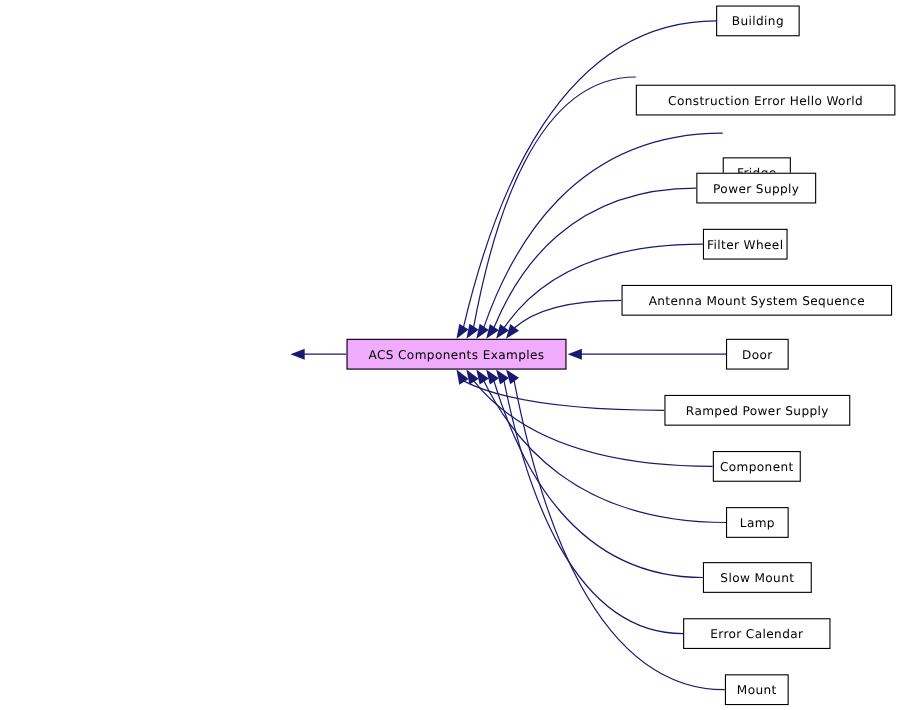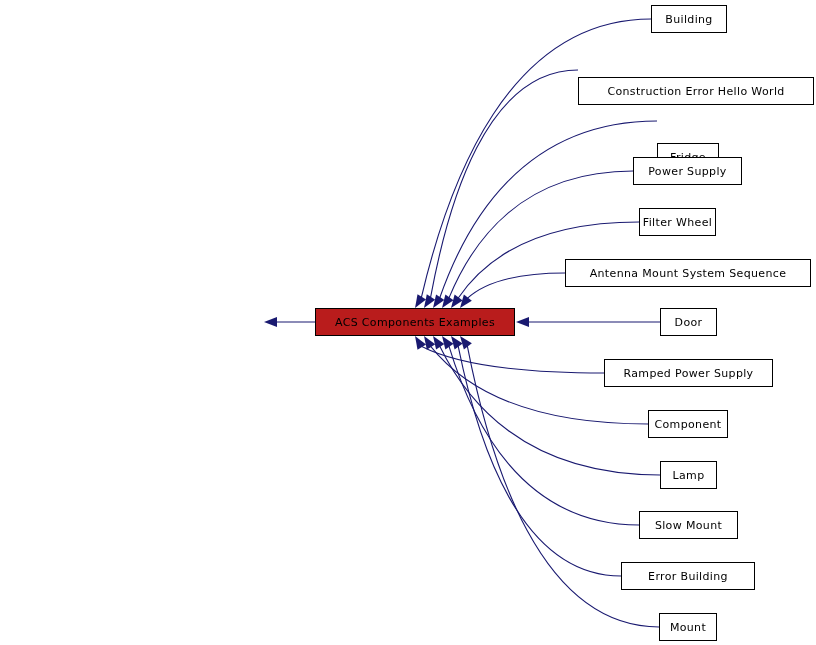--- a/index.html
+++ b/index.html
@@ -32,21 +32,21 @@
     align-items: center;
     justify-content: center;
     white-space: nowrap;
     color: #000000;
     font-size: 11px;
     letter-spacing: 0.35px;
     line-height: 1;
     cursor: default;
   }
   .node.highlight {
-    background: #b91c1c;
+    background: #f0abfc;
   }
   .node .node-label {
     display: block;
     padding: 0 6px;
   }
 </style>
 </head>
 <body>
 
 <div id="canvas">
@@ -119,20 +119,20 @@
       <div class="node" style="left: 648px; top: 410px; width: 80px; height: 28px;">
         <span class="node-label">Component</span>
       </div>
       <div class="node" style="left: 660px; top: 461px; width: 57px; height: 28px;">
         <span class="node-label">Lamp</span>
       </div>
       <div class="node" style="left: 639px; top: 511px; width: 99px; height: 28px;">
         <span class="node-label">Slow Mount</span>
       </div>
       <div class="node" style="left: 621px; top: 562px; width: 134px; height: 28px;">
-        <span class="node-label">Error Building</span>
+        <span class="node-label">Error Calendar</span>
       </div>
       <div class="node" style="left: 659px; top: 613px; width: 58px; height: 28px;">
         <span class="node-label">Mount</span>
       </div>
     </div>
 
 </div>
 
 </body></html>

